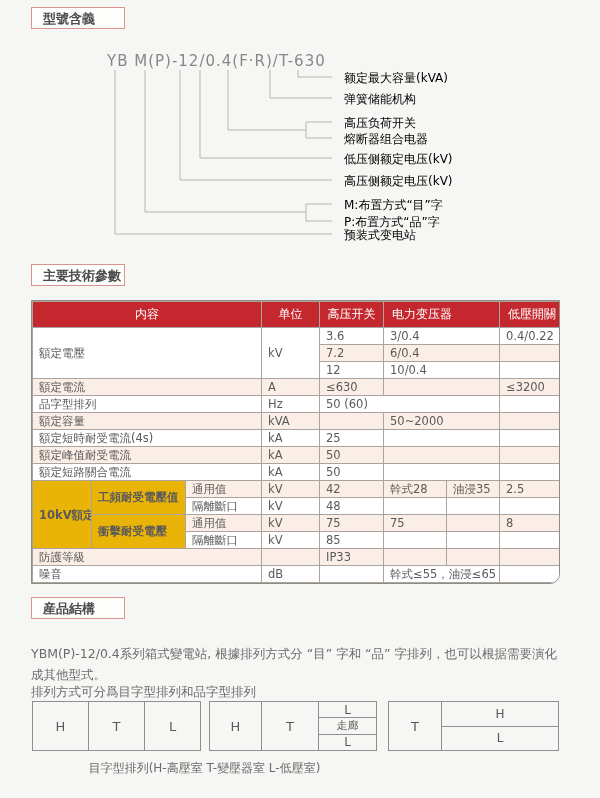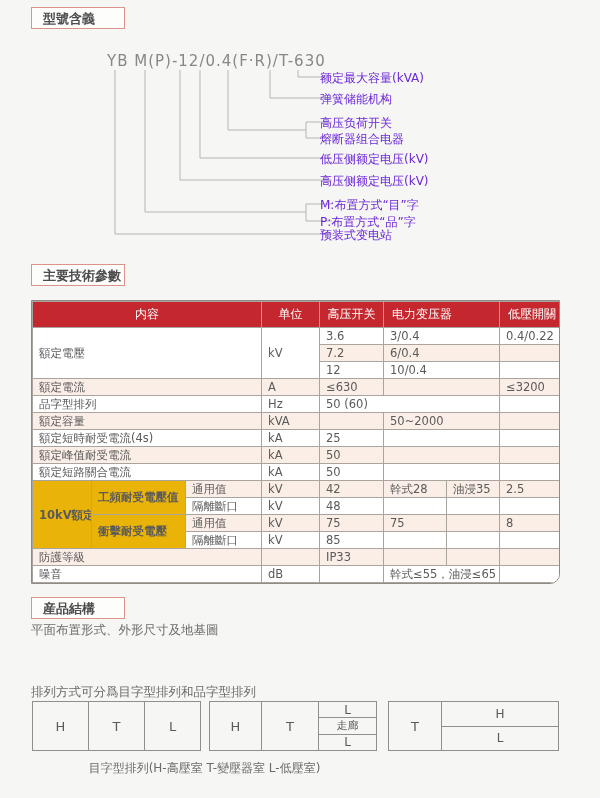--- a/index.html
+++ b/index.html
@@ -15,21 +15,21 @@
     line-height:22px;padding-left:11px;box-sizing:border-box;
     white-space:nowrap;
   }
   
   .model-code{
     position:absolute;left:107px;top:52px;
     font-size:15px;color:#878787;letter-spacing:1px;white-space:nowrap;
   }
   .leader-svg{position:absolute;left:0;top:0;}
   .model-label{
-    position:absolute;left:320px;font-size:12px;color:#6d28d9;white-space:nowrap;
+    position:absolute;left:344px;font-size:12px;color:#000000;white-space:nowrap;
   }
   
   .tbl-wrap{
     position:absolute;left:31px;top:300px;width:527px;
     border:1px solid #918b87;border-bottom-right-radius:10px;overflow:hidden;
     background:#fff;
   }
   table.params{border-collapse:collapse;table-layout:fixed;width:527px;}
   table.params th,table.params td{
     border:1px solid #aaa49f;height:17px;padding:0 0 0 6px;
@@ -230,21 +230,21 @@
       <td></td>
       <td colspan="2" class="tr1">幹式≤55，油浸≤65</td>
       <td></td>
     </tr>
   </tbody>
       </table>
   </div>
 
   <div class="section-title" style="top:597px">産品結構</div>
 
-  <div class="struct-line" style="top:622px">平面布置形式、外形尺寸及地基圖</div>
+  <div class="struct-para">YBM(P)-12/0.4系列箱式變電站, 根據排列方式分 “目” 字和 “品” 字排列，也可以根据需要演化成其他型式。</div>
   <div class="struct-line" style="top:684px">排列方式可分爲目字型排列和品字型排列</div>
 
   <div class="arr" style="left:32px;width:169px">
     <div class="cell" style="width:57px">H</div>
     <div class="cell" style="width:56px">T</div>
     <div class="cell" style="width:56px">L</div>
   </div>
 
   <div class="arr" style="left:209px;width:168px">
     <div class="cell" style="width:53px">H</div>

